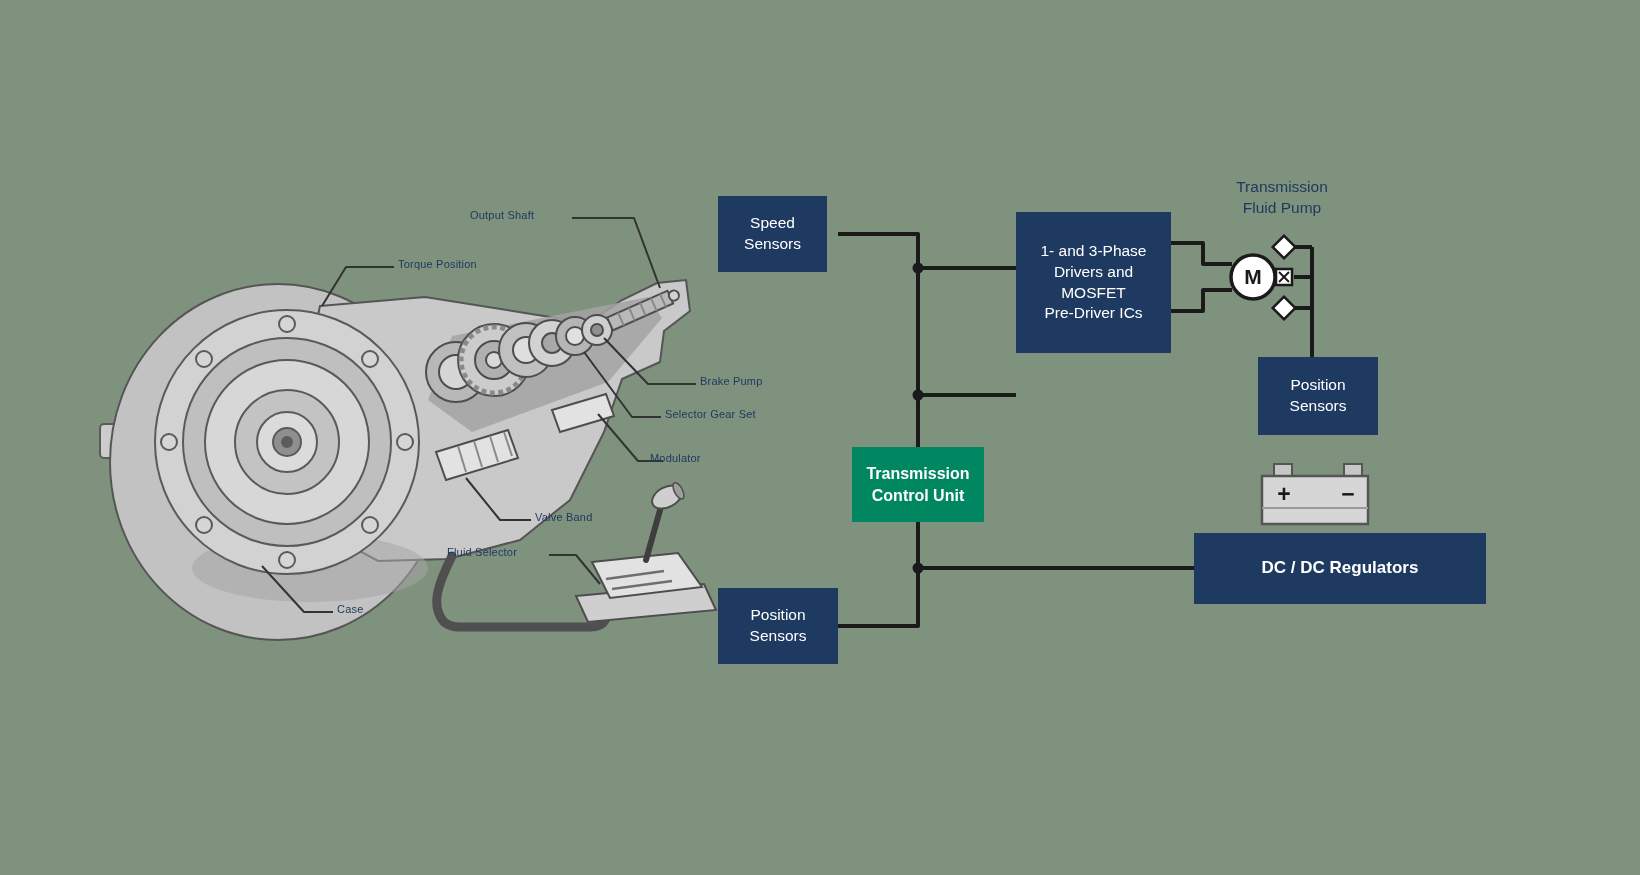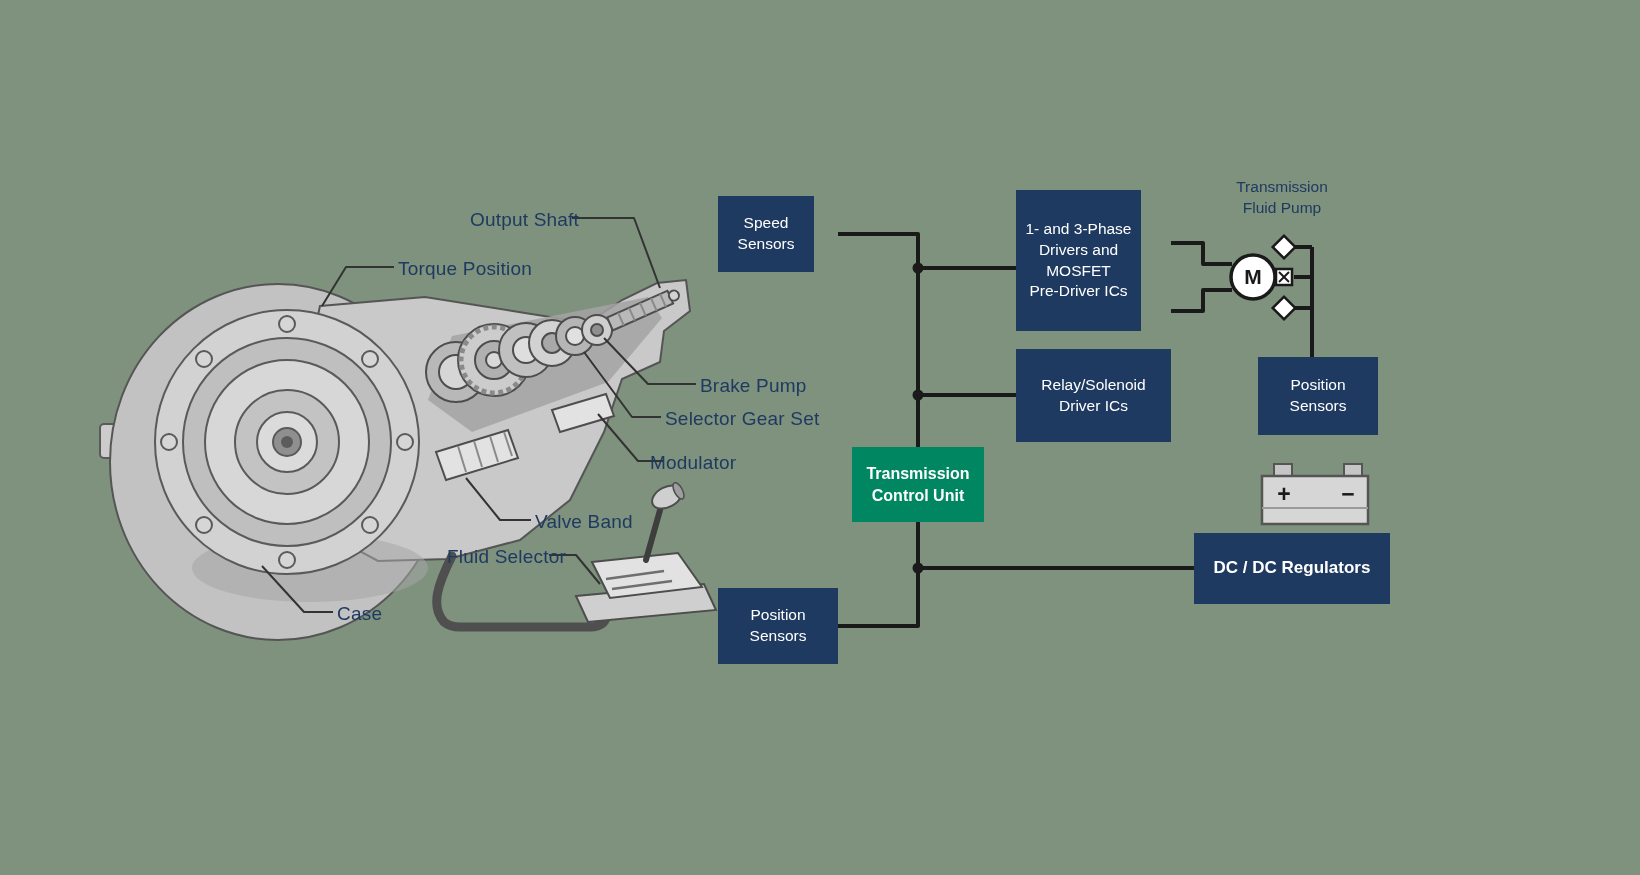--- a/index.html
+++ b/index.html
@@ -2,21 +2,21 @@
 <html><head>
 <meta charset="utf-8">
 <style>
   html,body{margin:0;padding:0;background:#7e927e;}
   .canvas{
     position:relative;width:1640px;height:875px;background:#7e927e;
     font-family:"Liberation Sans",sans-serif;overflow:hidden;
   }
   svg.layer{position:absolute;left:0;top:0;z-index:1;}
   .part-label{
-    position:absolute;z-index:3;color:#1f3a60;font-size:19px;font-weight:500;
+    position:absolute;z-index:3;color:#1f3a60;font-size:11px;font-weight:500;
     white-space:nowrap;letter-spacing:.2px;
   }
   .box{
     position:absolute;z-index:3;display:flex;align-items:center;justify-content:center;
     text-align:center;color:#ffffff;background:#1f3a60;white-space:pre-line;
     font-size:15.5px;line-height:1.35;font-weight:500;
   }
   .box.green{background:#008761;font-weight:700;font-size:16px;}
   .box.bold{font-weight:700;font-size:17px;}
   .free-label{
@@ -175,35 +175,33 @@
 
   <div class="part-label" style="left:470px;top:209px">Output Shaft</div>
   <div class="part-label" style="left:398px;top:258px">Torque Position</div>
   <div class="part-label" style="left:700px;top:375px">Brake Pump</div>
   <div class="part-label" style="left:665px;top:408px">Selector Gear Set</div>
   <div class="part-label" style="left:650px;top:452px">Modulator</div>
   <div class="part-label" style="left:535px;top:511px">Valve Band</div>
   <div class="part-label" style="left:447px;top:546px">Fluid Selector</div>
   <div class="part-label" style="left:337px;top:603px">Case</div>
 
-  <div class="box" style="left:718px;top:196px;width:96px;height:76px">Speed
+  <div class="box" style="left:718px;top:196px;width:109px;height:76px">Speed
 Sensors</div>
   <div class="box" style="left:718px;top:588px;width:120px;height:76px">Position
 Sensors</div>
   <div class="box green" style="left:852px;top:447px;width:132px;height:75px">Transmission
 Control Unit</div>
-  <div class="box" style="left:1016px;top:190px;width:125px;height:141px">1- and 3-Phase
+  <div class="box" style="left:1016px;top:212px;width:155px;height:141px">1- and 3-Phase
 Drivers and
 MOSFET
 Pre-Driver ICs</div>
-  <div class="box" style="left:1016px;top:349px;width:155px;height:93px">Relay/Solenoid
-Driver ICs</div>
   <div class="box" style="left:1258px;top:357px;width:120px;height:78px">Position
 Sensors</div>
-  <div class="box bold" style="left:1194px;top:533px;width:196px;height:71px">DC / DC Regulators</div>
+  <div class="box bold" style="left:1194px;top:533px;width:292px;height:71px">DC / DC Regulators</div>
 
   <div class="free-label" style="left:1207px;top:177px;width:150px">Transmission
 Fluid Pump</div>
 
   <div class="motor-m">M</div>
 
   <div class="batt-sign" style="left:1272px;top:482px">+</div>
   <div class="batt-sign" style="left:1336px;top:482px">−</div>
 
 </div>

